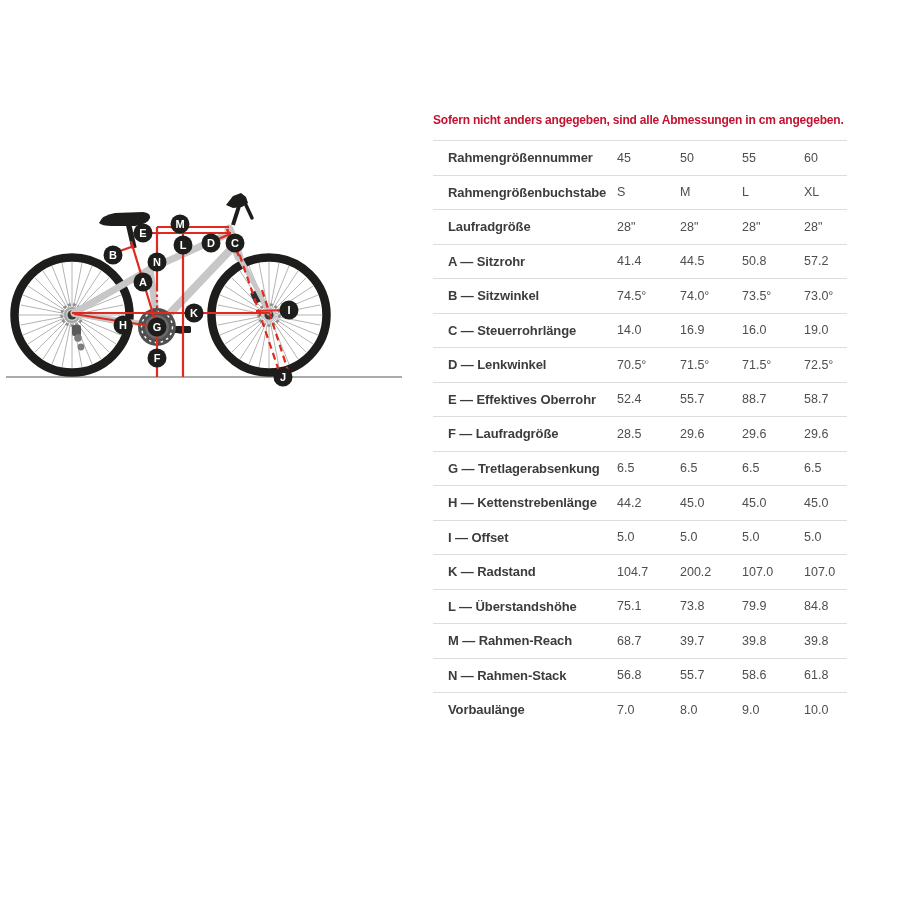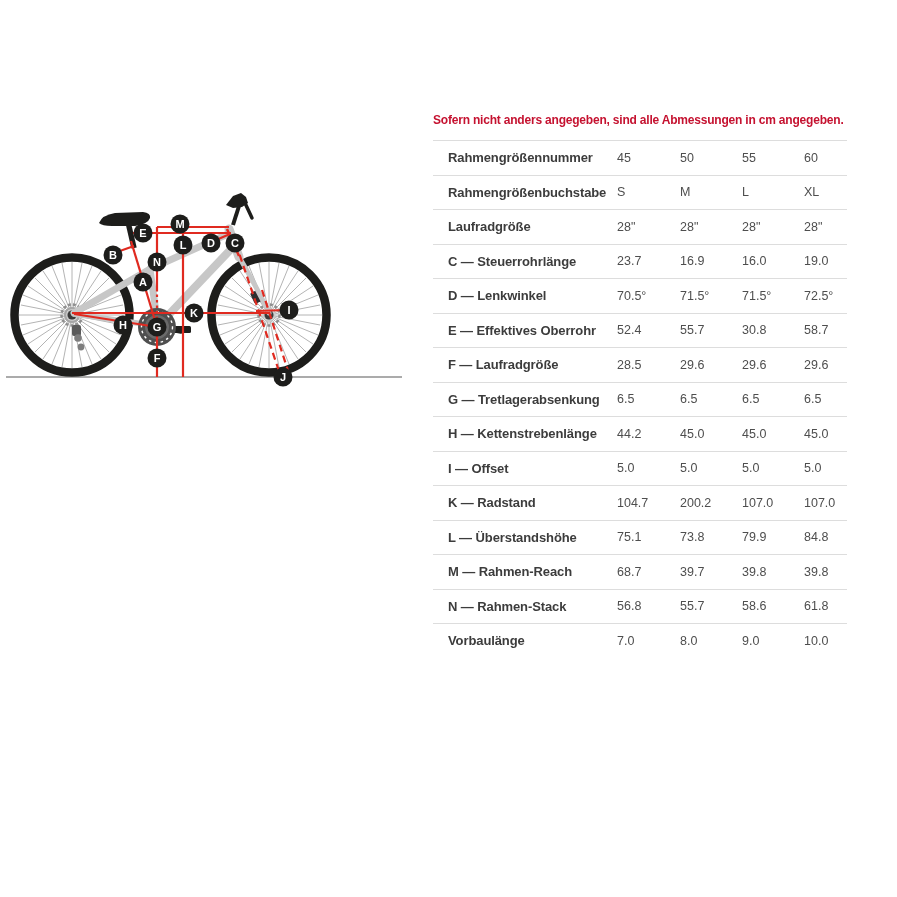--- a/index.html
+++ b/index.html
@@ -223,43 +223,57 @@
   </div>
 
   <div class="t-row">
     <div class="t-label">Laufradgröße</div>
     <div class="t-val">28"</div>
     <div class="t-val">28"</div>
     <div class="t-val">28"</div>
     <div class="t-val">28"</div>
   </div>
 
-
+  <div class="t-row">
+    <div class="t-label">A — Sitzrohr</div>
+    <div class="t-val">41.4</div>
+    <div class="t-val">44.5</div>
+    <div class="t-val">50.8</div>
+    <div class="t-val">57.2</div>
+  </div>
+
+  <div class="t-row">
+    <div class="t-label">B — Sitzwinkel</div>
+    <div class="t-val">74.5°</div>
+    <div class="t-val">74.0°</div>
+    <div class="t-val">73.5°</div>
+    <div class="t-val">73.0°</div>
+  </div>
 
   <div class="t-row">
     <div class="t-label">C — Steuerrohrlänge</div>
-    <div class="t-val">23.7</div>
+    <div class="t-val">14.0</div>
     <div class="t-val">16.9</div>
     <div class="t-val">16.0</div>
     <div class="t-val">19.0</div>
   </div>
 
   <div class="t-row">
     <div class="t-label">D — Lenkwinkel</div>
     <div class="t-val">70.5°</div>
     <div class="t-val">71.5°</div>
     <div class="t-val">71.5°</div>
     <div class="t-val">72.5°</div>
   </div>
 
   <div class="t-row">
     <div class="t-label">E — Effektives Oberrohr</div>
     <div class="t-val">52.4</div>
     <div class="t-val">55.7</div>
-    <div class="t-val">30.8</div>
+    <div class="t-val">88.7</div>
     <div class="t-val">58.7</div>
   </div>
 
   <div class="t-row">
     <div class="t-label">F — Laufradgröße</div>
     <div class="t-val">28.5</div>
     <div class="t-val">29.6</div>
     <div class="t-val">29.6</div>
     <div class="t-val">29.6</div>
   </div>

